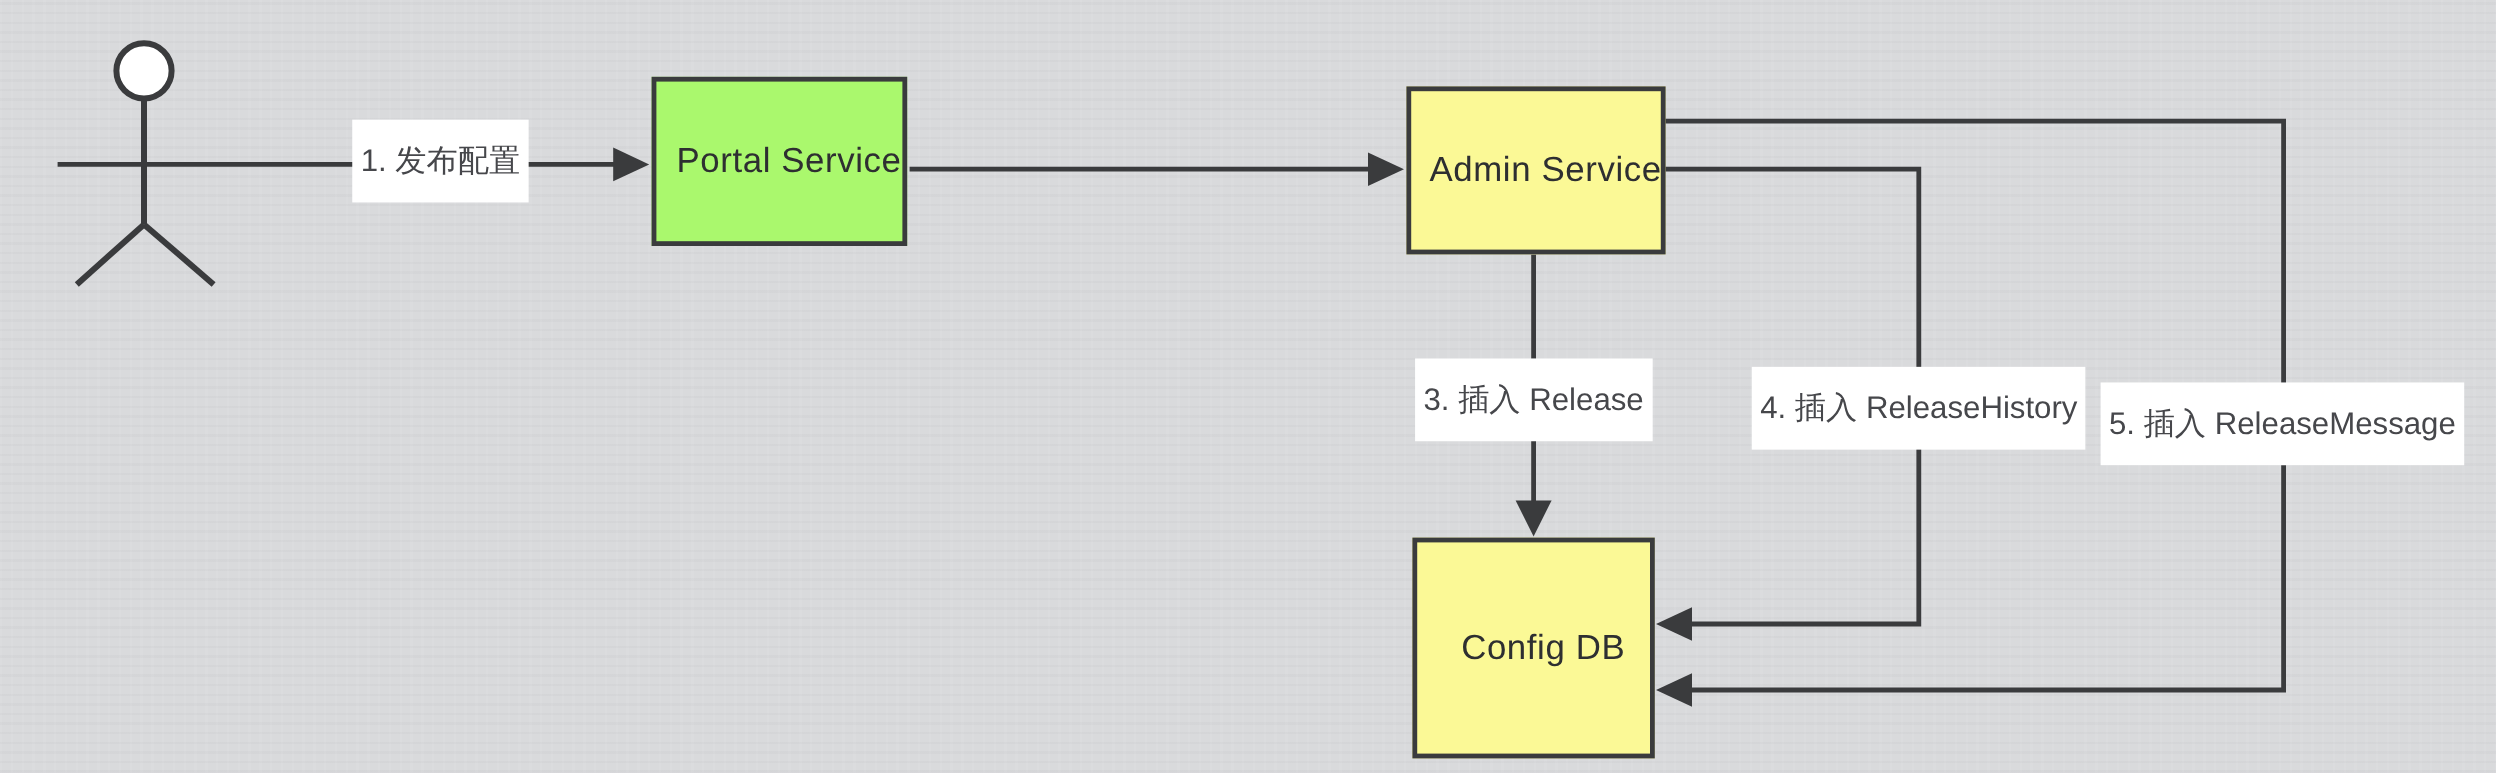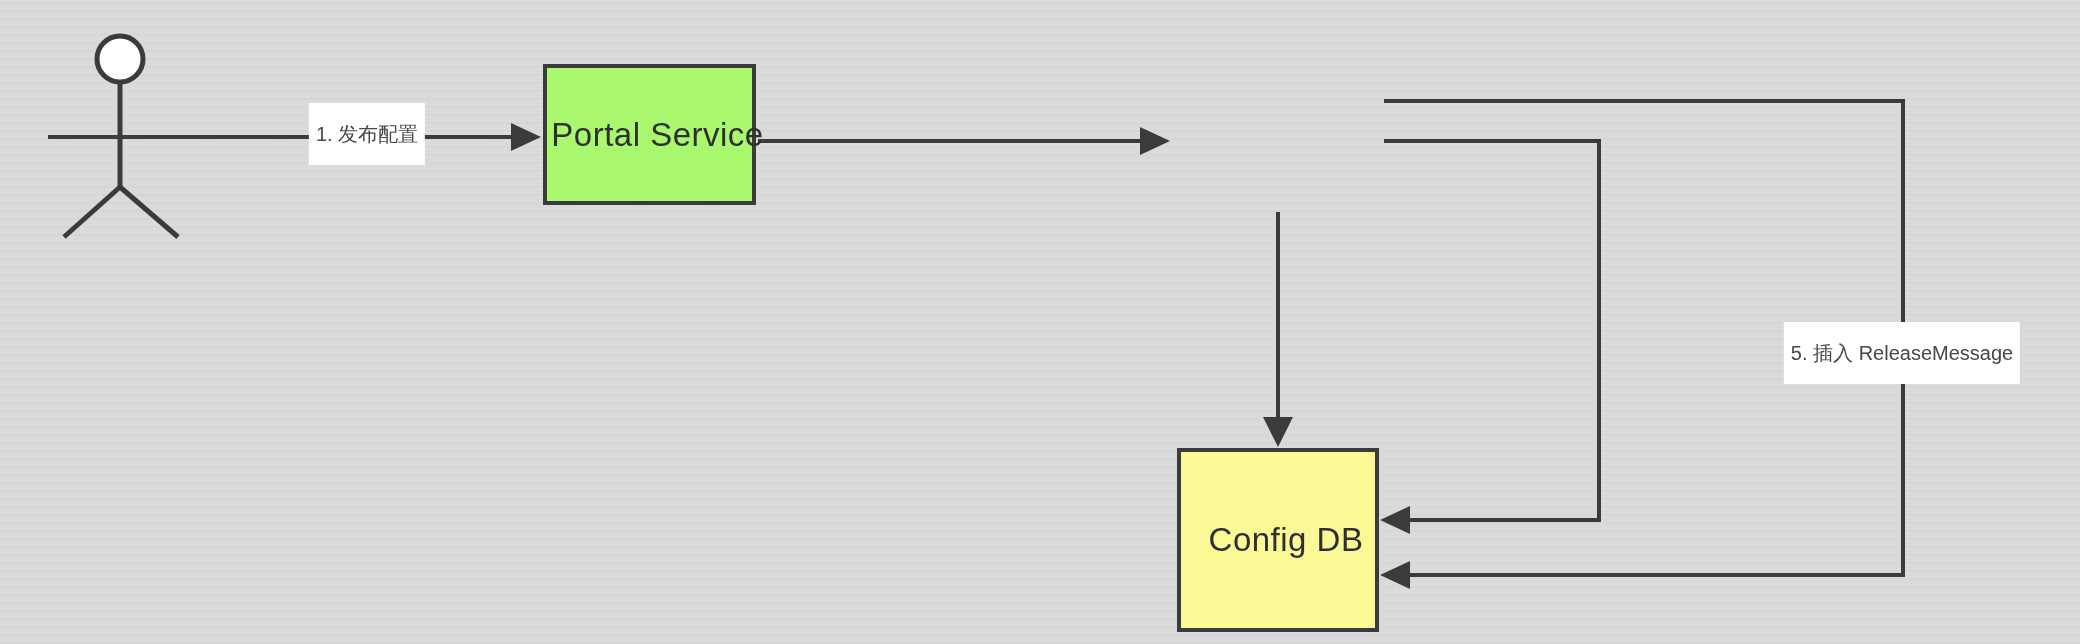--- a/index.html
+++ b/index.html
@@ -24,35 +24,35 @@
     width: 2080px;
     height: 644px;
   }
   .node {
     position: absolute;
     box-sizing: border-box;
     border: 4px solid #3a3b3d;
     display: flex;
     align-items: center;
     justify-content: center;
-    font-size: 33px;
+    font-size: 29px;
     color: #2e2f31;
     letter-spacing: 0.5px;
     white-space: nowrap;
     padding-left: 16px;
   }
   .node-portal  { left: 543px;  top: 64px;  width: 213px; height: 141px; }
   .node-admin   { left: 1172px; top: 72px;  width: 216px; height: 140px; }
   .node-configdb{ left: 1177px; top: 448px; width: 202px; height: 184px; }
   .msg-label {
     position: absolute;
     transform: translate(-50%, -50%);
     background: #ffffff;
     color: #46474b;
-    font-size: 20px;
+    font-size: 26px;
     line-height: 1.1;
     padding: 20px 7px;
     white-space: nowrap;
   }
   .l1 { left: 367px;  top: 134px; }
   .l2 { left: 962px;  top: 141px; }
   .l3 { left: 1278px; top: 333px; }
   .l4 { left: 1599px; top: 340px; }
   .l5 { left: 1902px; top: 353px; text-align: center; }
 </style>
@@ -85,21 +85,26 @@
       <polygon points="1278,447 1263,417 1293,417"></polygon>
       <polygon points="1380,520 1410,506 1410,534"></polygon>
       <polygon points="1380,575 1410,561 1410,589"></polygon>
     </g>
   </svg>
 
   <div class="node node-portal" style="background-color: rgb(170, 248, 109);">
     <span>Portal Service</span>
   </div>
 
+  <div class="node node-admin" style="background-color: rgb(251, 249, 150);">
+    <span>Admin Service</span>
+  </div>
 
   <div class="node node-configdb" style="background-color: rgb(251, 249, 150);">
     <span>Config DB</span>
   </div>
 
   <div class="msg-label l1">1. 发布配置</div>
+  <div class="msg-label l3">3. 插入 Release</div>
+  <div class="msg-label l4">4. 插入 ReleaseHistory</div>
   <div class="msg-label l5">5. 插入 ReleaseMessage</div>
 
 </div>
 
 </body></html>

